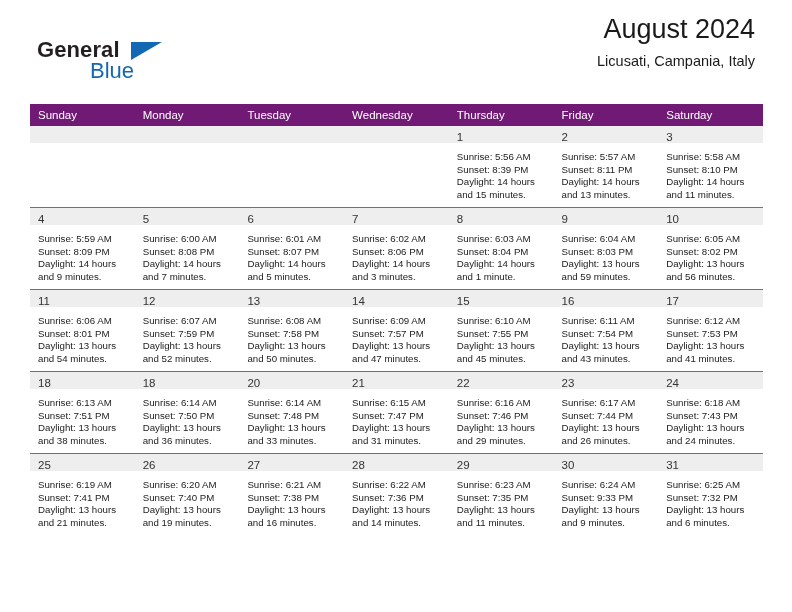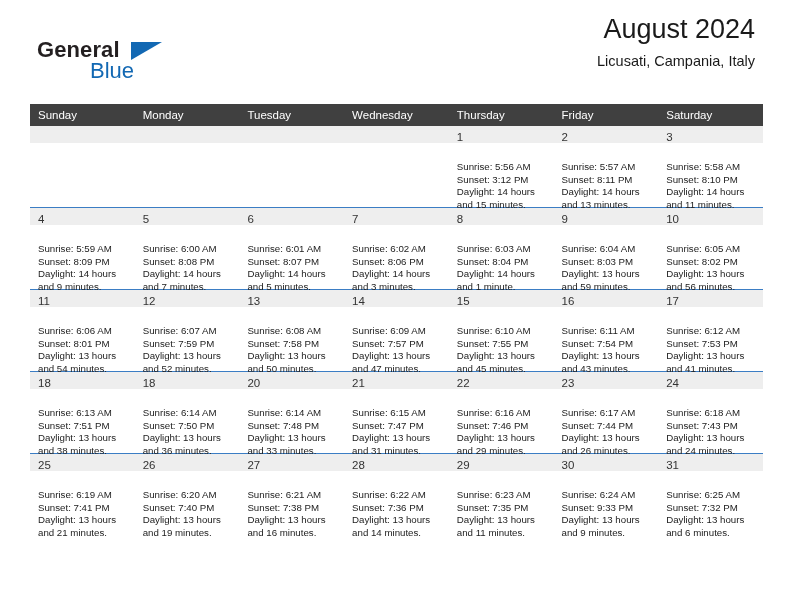--- a/index.html
+++ b/index.html
@@ -87,21 +87,21 @@
   
   .calendar {
     position: absolute;
     left: 30px;
     top: 104px;
     width: 733px;
     border-collapse: collapse;
     table-layout: fixed;
   }
   .calendar th {
-    background: #404040;
+    background: #701a75;
     color: #ffffff;
     font-size: 11.5px;
     font-weight: normal;
     text-align: left;
     padding: 4px 0 4px 8px;
     height: 14px;
     border: none;
   }
   .calendar td {
     vertical-align: top;
@@ -133,21 +133,21 @@
     height: 17px;
     padding: 1px 0 0 8px;
     box-sizing: border-box;
   }
   .daynum {
     font-size: 11.5px;
     color: #333333;
     line-height: 14px;
   }
   .info {
-    padding: 18px 6px 0 8px;
+    padding: 8px 6px 0 8px;
     font-size: 9.7px;
     line-height: 12.6px;
     color: #222222;
   }
   .info div {
     white-space: nowrap;
   }
 </style>
 </head>
 <body>
@@ -201,21 +201,21 @@
           <td>
             <div class="cell empty">
               <div class="daynum-bar"><span class="daynum"></span></div>
             </div>
           </td>
           <td>
             <div class="cell filled">
               <div class="daynum-bar"><span class="daynum">1</span></div>
               <div class="info">
                 <div>Sunrise: 5:56 AM</div>
-                <div>Sunset: 3:12 PM</div>
+                <div>Sunset: 8:39 PM</div>
                 <div>Daylight: 14 hours</div>
                 <div>and 15 minutes.</div>
               </div>
             </div>
           </td>
           <td>
             <div class="cell filled">
               <div class="daynum-bar"><span class="daynum">2</span></div>
               <div class="info">
                 <div>Sunrise: 5:57 AM</div>

